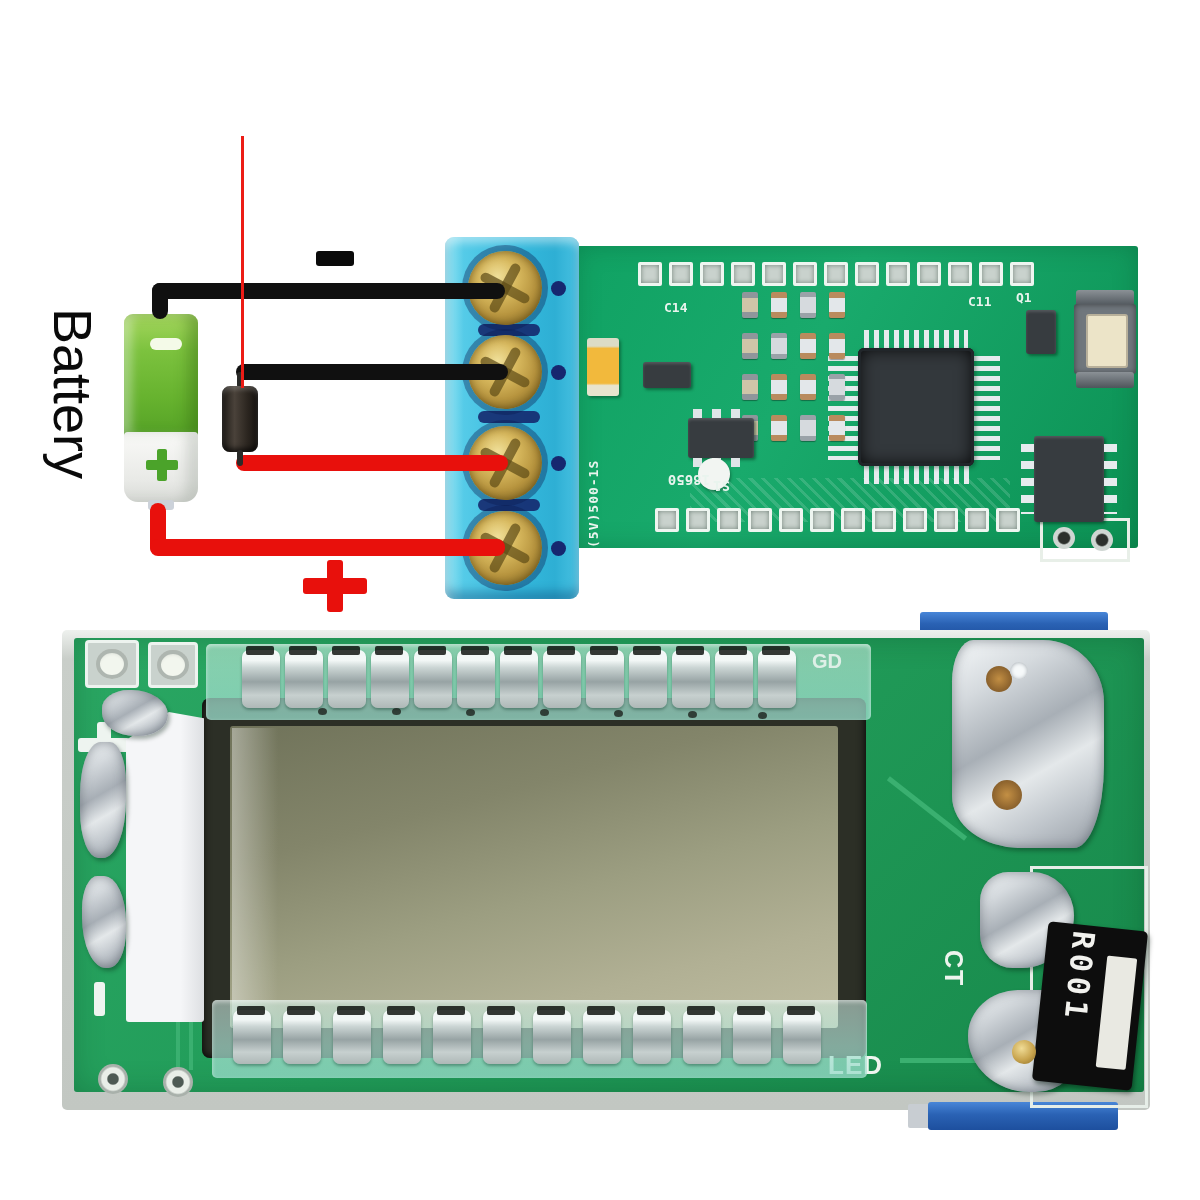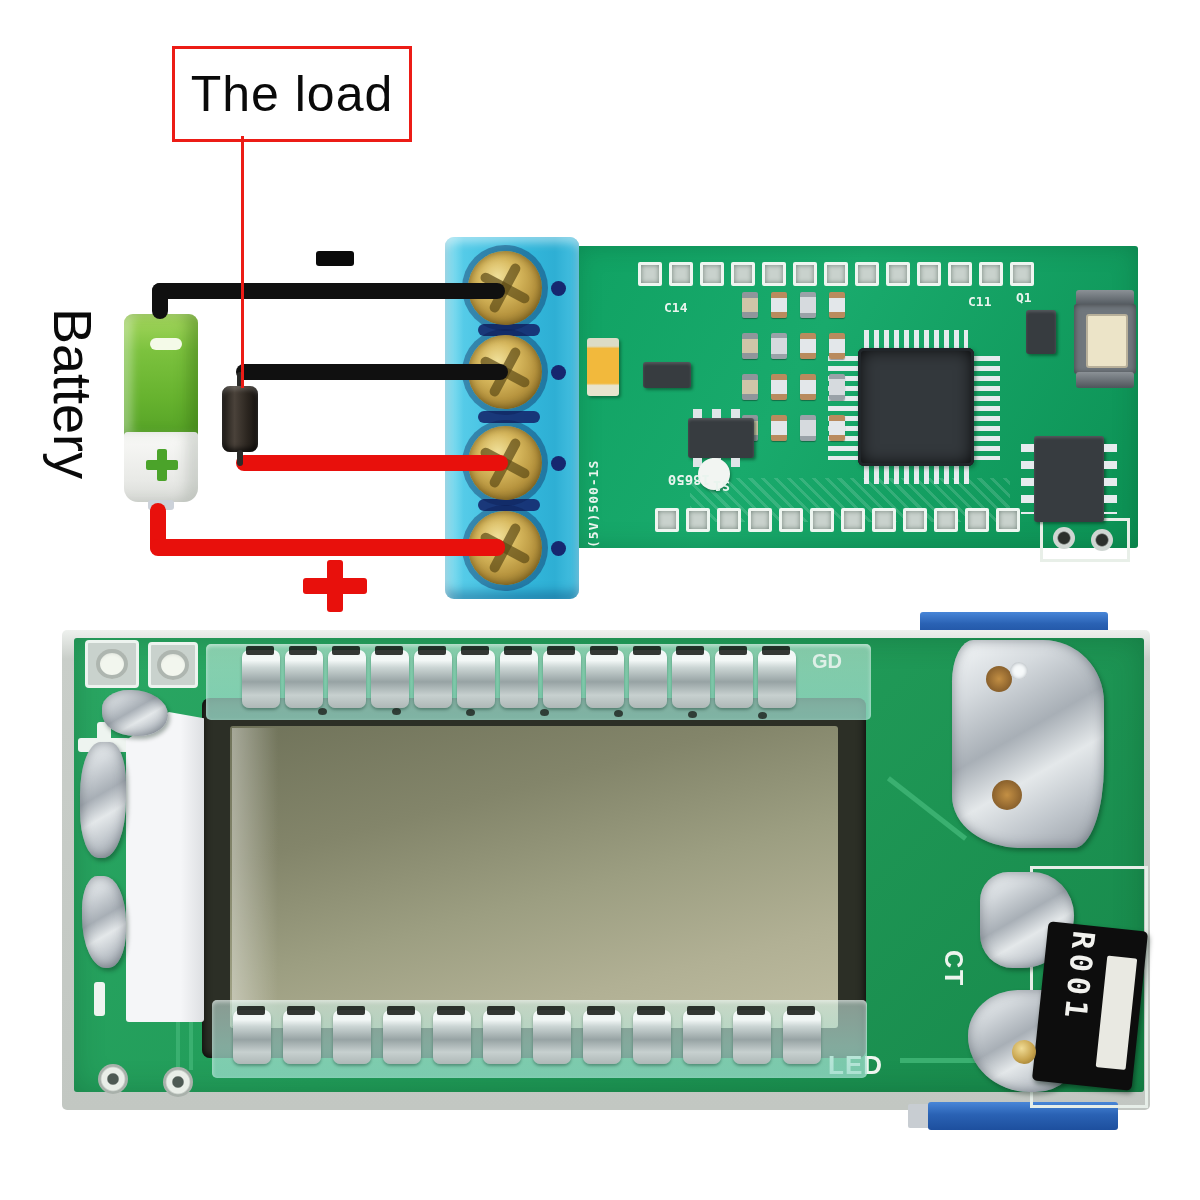--- a/index.html
+++ b/index.html
@@ -130,23 +130,20 @@
              font-size:30px;letter-spacing:5px;color:#f2f2ee;}
   .ct-label{left:968px;top:950px;width:60px;height:28px;transform:rotate(90deg);transform-origin:0 0;
             font-size:25px;font-weight:bold;color:#edf4ee;z-index:3;letter-spacing:2px;}
   .gold-dot{border-radius:50%;background:radial-gradient(circle at 40% 35%,#f0dc96,#c8a44e 55%,#8a6c24);z-index:7;}
 </style>
 </head>
 <body>
 
 <div id="stage">
 
-  <div class="abs load-box">
-    <span>The load</span>
-  </div>
   <div class="abs leader"></div>
   <div class="abs minus-bar"></div>
 
   <div class="abs wire black" style="left:152px;top:283px;width:353px;height:16px;"></div>
   <div class="abs wire black" style="left:152px;top:283px;width:16px;height:36px;"></div>
   <div class="abs wire black" style="left:236px;top:364px;width:272px;height:16px;"></div>
   <div class="abs wire red" style="left:236px;top:455px;width:272px;height:16px;"></div>
   <div class="abs wire red" style="left:150px;top:503px;width:16px;height:52px;"></div>
   <div class="abs wire red" style="left:150px;top:539px;width:355px;height:17px;"></div>
 

